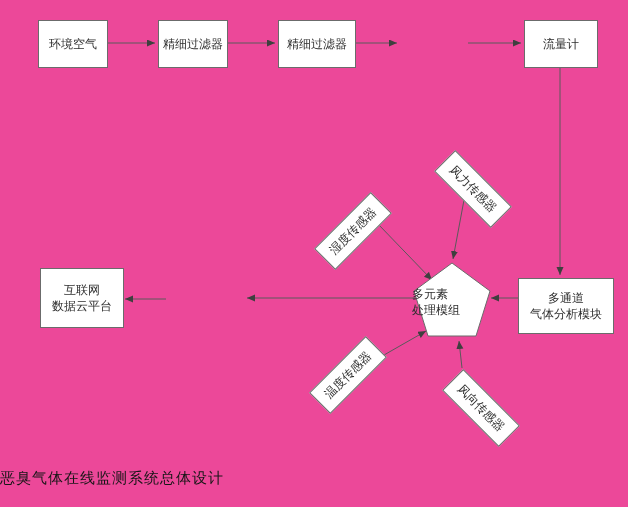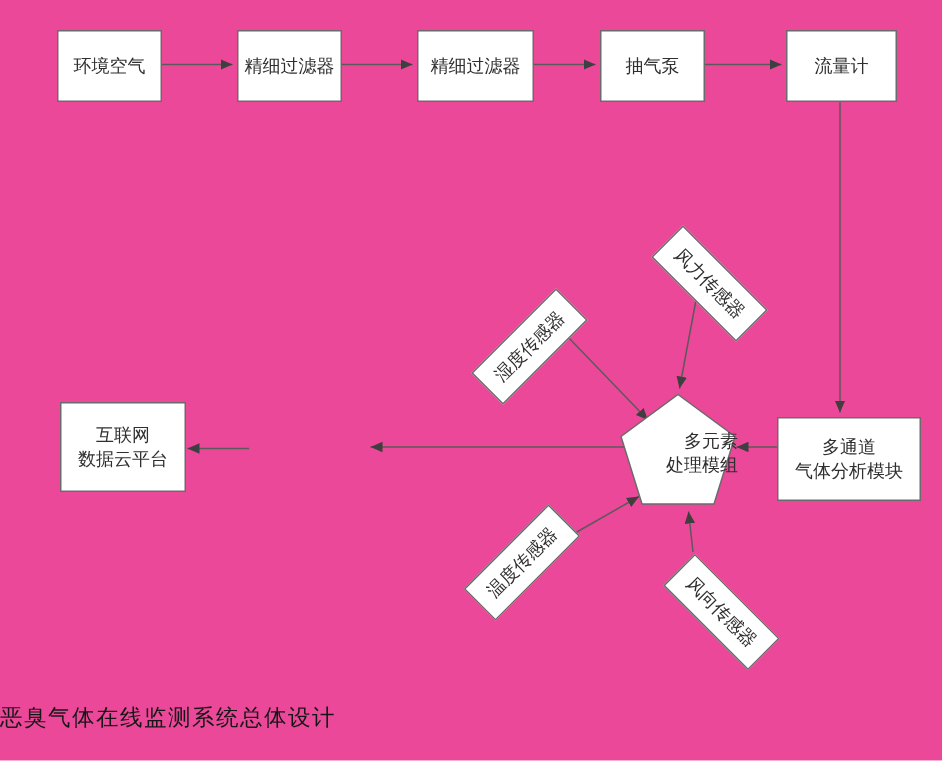--- a/index.html
+++ b/index.html
@@ -44,21 +44,21 @@
     white-space: nowrap;
     z-index: 2;
   }
   .rotL { transform: rotate(-45deg); }
   .rotR { transform: rotate(45deg); }
   .pent-label {
     position: absolute;
     left: 412px;
     top: 286px;
     width: 80px;
-    text-align: right;
+    text-align: left;
     font-size: 12px;
     color: #2f2f2f;
     line-height: 1.35;
     z-index: 2;
   }
   .caption {
     position: absolute;
     left: 0;
     right: 0;
     top: 469px;
@@ -102,23 +102,20 @@
 
   <div class="box" style="left:38px; top:20px; width:68px; height:46px;">
     <span>环境空气</span>
   </div>
   <div class="box" style="left:158px; top:20px; width:68px; height:46px;">
     <span>精细过滤器</span>
   </div>
   <div class="box" style="left:278px; top:20px; width:76px; height:46px;">
     <span>精细过滤器</span>
   </div>
-  <div class="box" style="left:400px; top:20px; width:68px; height:46px;">
-    <span>抽气泵</span>
-  </div>
   <div class="box" style="left:518px; top:278px; width:94px; height:54px;">
     <span>多通道</span>
     <span>气体分析模块</span>
   </div>
 
   <div class="box" style="left:524px; top:20px; width:72px; height:46px;">
     <span>流量计</span>
   </div>
 
   <div class="pent-label">

